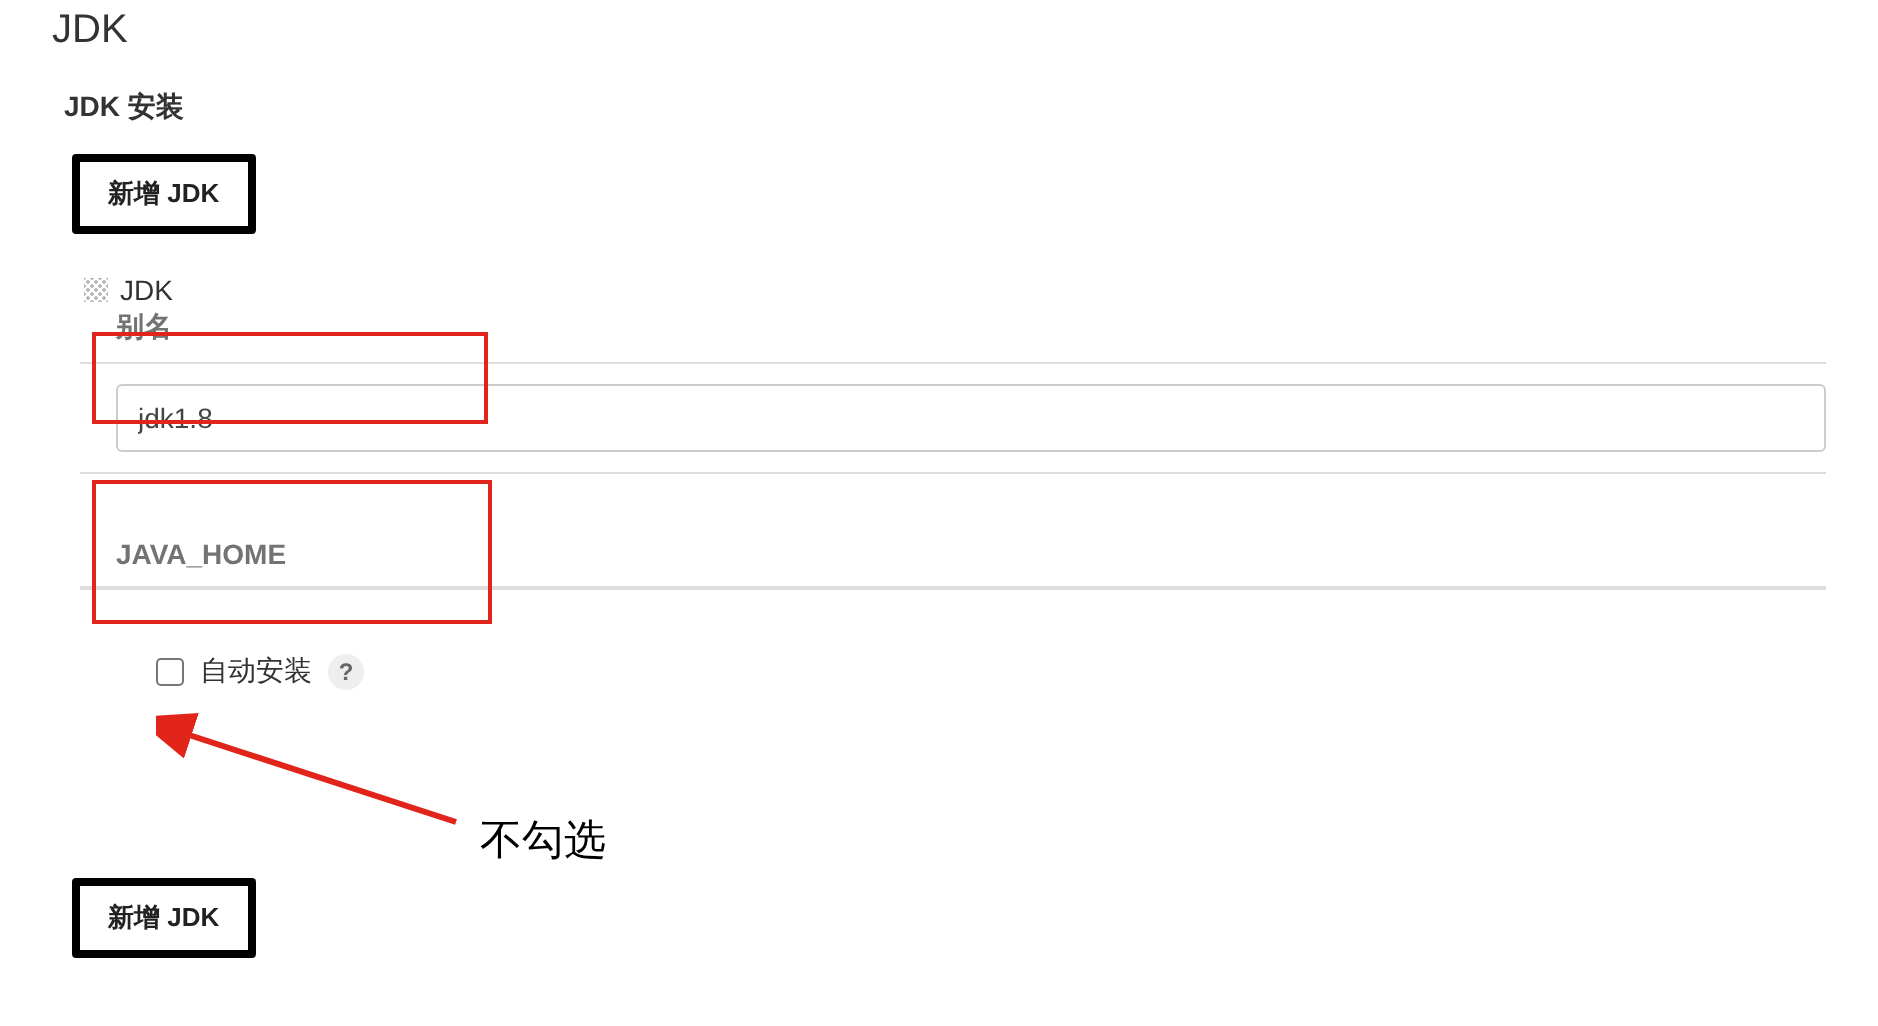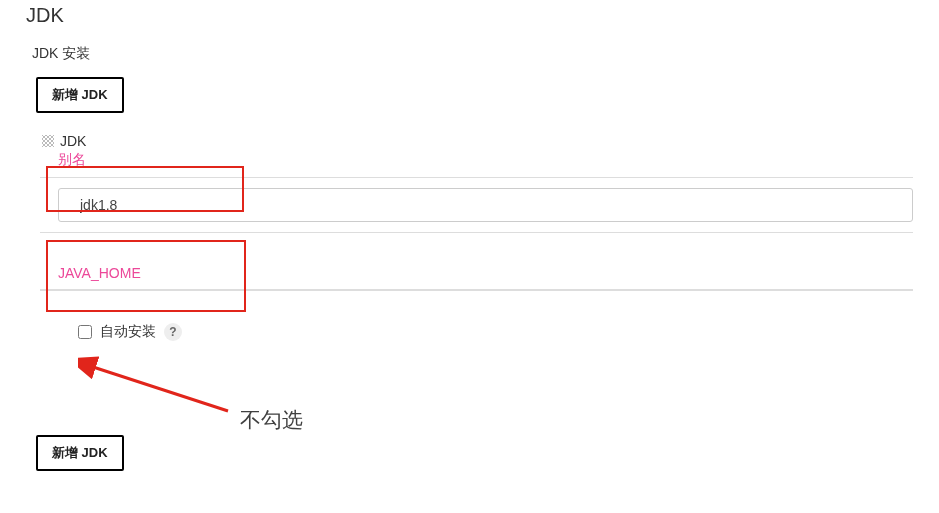--- a/index.html
+++ b/index.html
@@ -13,27 +13,27 @@
       position: relative;
     }
     .section-title {
       font-size: 20px;
       font-weight: 400;
       color: #333;
       margin-bottom: 18px;
     }
     .subsection-title {
       font-size: 14px;
-      font-weight: 400;
+      font-weight: 700;
       color: #333;
       margin-bottom: 14px;
       margin-left: 6px;
     }
     .add-btn {
-      border: 2px solid #000000;
+      border: 4px solid #000000;
       background: #fff;
       padding: 7px 14px;
       font-size: 13px;
       font-weight: 700;
       color: #222;
       cursor: pointer;
       border-radius: 2px;
       margin-left: 10px;
     }
 
@@ -53,35 +53,35 @@
       display: inline-block;
       background:
         radial-gradient(circle, #bbb 1px, transparent 1px) 0 0 / 4px 4px,
         radial-gradient(circle, #bbb 1px, transparent 1px) 2px 2px / 4px 4px;
     }
     .drag-label { font-size: 14px; color: #333; }
 
     .field-group { margin-top: 2px; margin-left: 16px; }
     .field-label {
       font-size: 14px;
-      font-weight: 400;
-      color: #ec4899;
+      font-weight: 700;
+      color: #737373;
       margin-bottom: 8px;
       display: block;
     }
     .hr-line {
       border: none;
       border-top: 1px solid #ddd;
       margin: 0;
       width: calc(100% + 18px);
       margin-left: -18px;
     }
     .text-input {
       width: 100%;
-      padding: 8px 21px;
+      padding: 8px 10px;
       border: 1px solid #ccc;
       border-radius: 3px;
       font-size: 14px;
       color: #444;
       margin-bottom: 10px;
     }
 
     .checkbox-row {
       display: flex;
       align-items: center;
@@ -113,21 +113,21 @@
 
     
     .red-box {
       border: 2px solid #e1251b;
       position: absolute;
       pointer-events: none;
     }
 
     .annotation-text {
       position: absolute;
-      color: #404040;
+      color: #000000;
       font-size: 21px;
       font-family: "SimSun","宋体",serif;
       pointer-events: none;
     }
 
     .arrow-svg {
       position: absolute;
       pointer-events: none;
     }
   </style>

